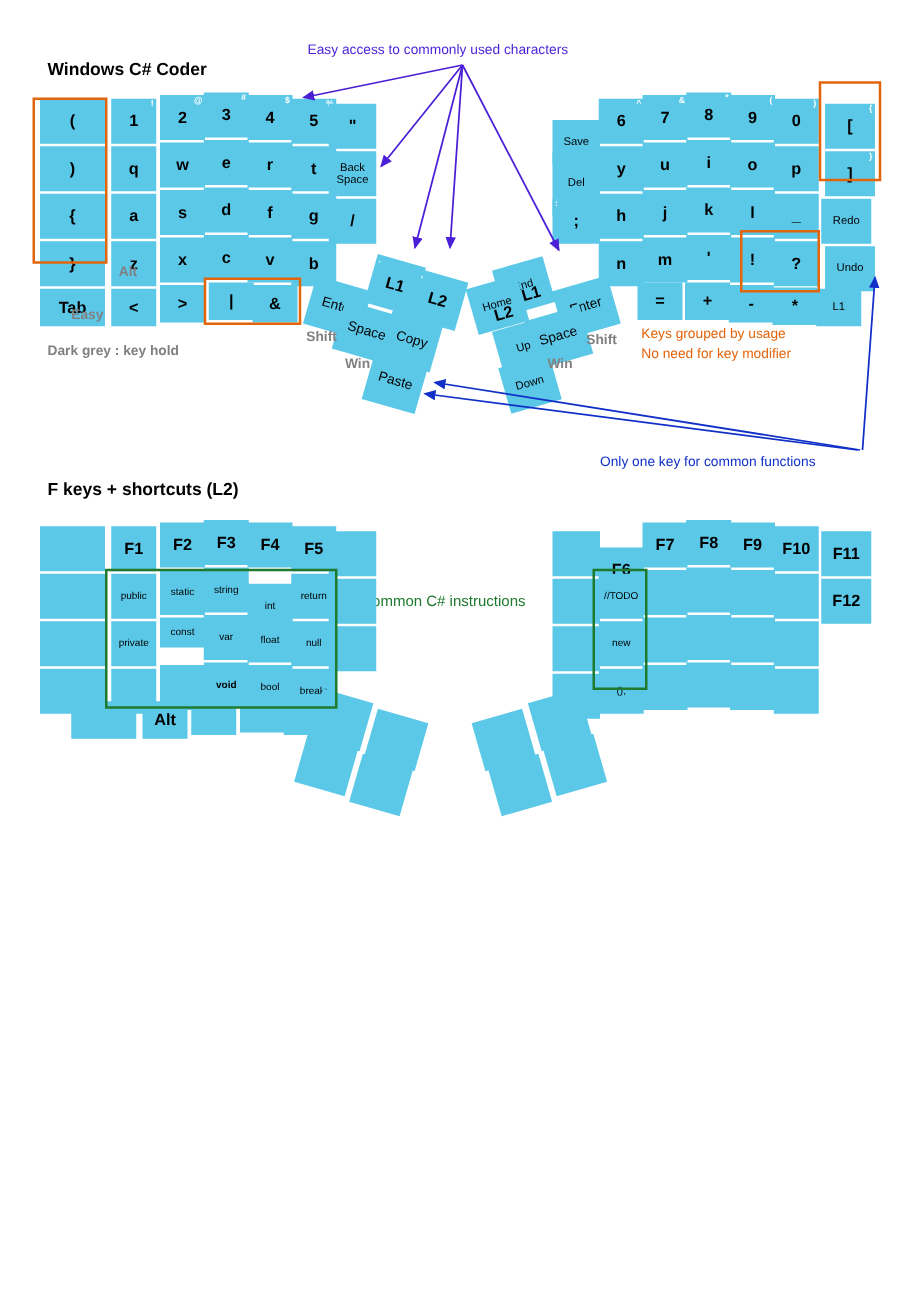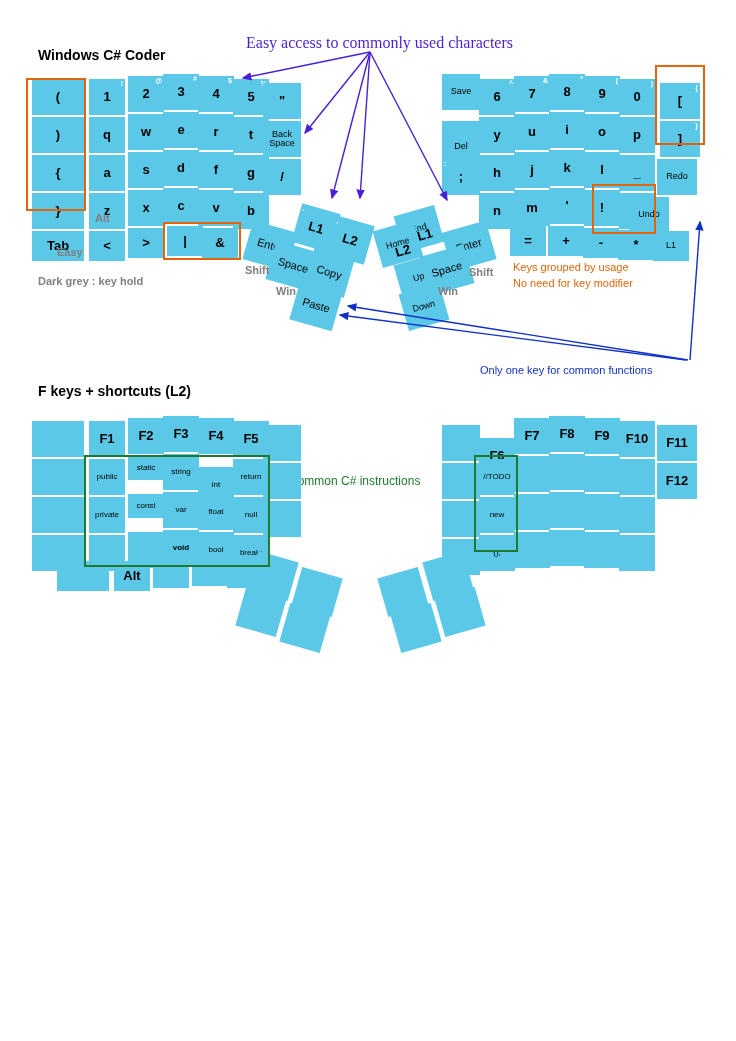--- a/index.html
+++ b/index.html
@@ -51,21 +51,21 @@
   .label {
     position: absolute;
     font-size: 11px;
     color: #000000;
   }
   .title {
     font-weight: bold;
     font-size: 14px;
     color: #000000;
   }
-  .note-purple { color: #4a1fd6; font-size: 16px; font-family: Liberation Serif, serif; }
+  .note-purple { color: #4a1fd6; font-size: 11px; }
   .note-orange { color: #e2640b; font-size: 11px; }
   .note-blue   { color: #1030c8; font-size: 11px; }
   .note-green  { color: #1f7a2e; font-size: 12px; }
   .note-grey   { color: #808080; font-size: 11px; font-weight: bold; }
 
   .holdlabel {
     position: absolute;
     color: #808080;
     font-weight: bold;
     font-size: 11px;
@@ -160,21 +160,21 @@
     <span class="sup tl">,</span>
     <span>L2</span>
   </div>
   <div class="key med abs" style="left:247px; top:226px; width:46px; height:40px; transform:rotate(16deg);">Enter</div>
   <div class="key med abs" style="left:270px; top:246px; width:46px; height:40px; transform:rotate(16deg);">Space</div>
   <div class="key med abs" style="left:308px; top:253px; width:42px; height:40px; transform:rotate(16deg);">Copy</div>
   <div class="key med abs" style="left:294px; top:286px; width:44px; height:40px; transform:rotate(16deg);">Paste</div>
   <div class="holdlabel" style="left:245px; top:264px;">Shift</div>
   <div class="holdlabel" style="left:276px; top:285px;">Win</div>
 
-  <div class="key small abs" style="left:442px; top:74px; width:38px; height:36px;">Save</div>
+  <div class="key small abs" style="left:442px; top:96px; width:38px; height:36px;">Save</div>
   <div class="key bold abs" style="left:479px; top:79px; width:36px; height:36px;">
     <span class="sup tr">^</span>
     <span>6</span>
   </div>
   <div class="key bold abs" style="left:514px; top:76px; width:36px; height:36px;">
     <span class="sup tr">&amp;</span>
     <span>7</span>
   </div>
   <div class="key bold abs" style="left:549px; top:74px; width:36px; height:36px;">
     <span class="sup tr">*</span>
@@ -213,21 +213,21 @@
   <div class="key bold abs" style="left:549px; top:150px; width:36px; height:36px;">k</div>
   <div class="key bold abs" style="left:584px; top:152px; width:36px; height:36px;">l</div>
   <div class="key bold abs" style="left:619px; top:155px; width:36px; height:36px;">_</div>
   <div class="key small abs" style="left:657px; top:159px; width:40px; height:36px;">Redo</div>
 
   <div class="key bold abs" style="left:479px; top:193px; width:36px; height:36px;">n</div>
   <div class="key bold abs" style="left:514px; top:190px; width:36px; height:36px;">m</div>
   <div class="key bold abs" style="left:549px; top:188px; width:36px; height:36px;">'</div>
   <div class="key bold abs" style="left:584px; top:190px; width:36px; height:36px;">!</div>
   <div class="key bold abs" style="left:619px; top:193px; width:36px; height:36px;">?</div>
-  <div class="key small abs" style="left:629px; top:197px; width:40px; height:36px;">Undo</div>
+  <div class="key small abs" style="left:660px; top:197px; width:40px; height:36px;">Undo</div>
 
   <div class="key bold abs" style="left:510px; top:226px; width:36px; height:30px;">=</div>
   <div class="key bold abs" style="left:548px; top:226px; width:36px; height:30px;">+</div>
   <div class="key bold abs" style="left:583px; top:228px; width:36px; height:30px;">-</div>
   <div class="key bold abs" style="left:618px; top:230px; width:36px; height:30px;">*</div>
   <div class="key small abs" style="left:653px; top:231px; width:36px; height:30px;">L1</div>
 
   <div class="key small abs" style="left:398px; top:210px; width:42px; height:38px; transform:rotate(-16deg);">End</div>
   <div class="key small abs" style="left:377px; top:225px; width:42px; height:38px; transform:rotate(-16deg);">Home</div>
   <div class="key bold abs" style="left:410px; top:222px; width:30px; height:26px; transform:rotate(-16deg); background:transparent;">L1</div>
@@ -247,21 +247,21 @@
   <div class="key abs" style="left:32px; top:421px; width:52px; height:36px;"></div>
   <div class="key bold abs" style="left:89px; top:421px; width:36px; height:36px;">F1</div>
   <div class="key bold abs" style="left:128px; top:418px; width:36px; height:36px;">F2</div>
   <div class="key bold abs" style="left:163px; top:416px; width:36px; height:36px;">F3</div>
   <div class="key bold abs" style="left:198px; top:418px; width:36px; height:36px;">F4</div>
   <div class="key bold abs" style="left:233px; top:421px; width:36px; height:36px;">F5</div>
   <div class="key abs" style="left:263px; top:425px; width:38px; height:36px;"></div>
 
   <div class="key abs" style="left:32px; top:459px; width:52px; height:36px;"></div>
   <div class="key tiny abs" style="left:89px; top:459px; width:36px; height:36px;">public</div>
-  <div class="key tiny abs" style="left:128px; top:456px; width:36px; height:24px;">static</div>
+  <div class="key tiny abs" style="left:128px; top:456px; width:36px; height:36px;">static</div>
   <div class="key tiny abs" style="left:163px; top:454px; width:36px; height:36px;">string</div>
   <div class="key tiny abs" style="left:198px; top:456px; width:36px; height:36px;margin-top:11px;">int</div>
   <div class="key tiny abs" style="left:233px; top:459px; width:36px; height:36px;">return</div>
   <div class="key abs" style="left:263px; top:463px; width:38px; height:36px;"></div>
 
   <div class="key abs" style="left:32px; top:497px; width:52px; height:36px;"></div>
   <div class="key tiny abs" style="left:89px; top:497px; width:36px; height:36px;">private</div>
   <div class="key tiny abs" style="left:128px; top:494px; width:36px; height:24px;">const</div>
   <div class="key tiny abs" style="left:163px; top:492px; width:36px; height:36px;">var</div>
   <div class="key tiny abs" style="left:198px; top:494px; width:36px; height:36px;">float</div>

